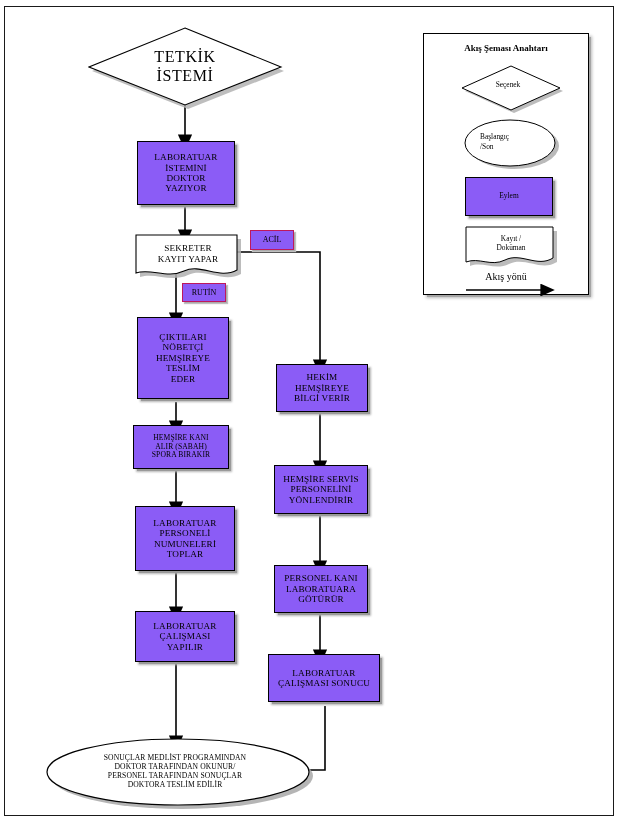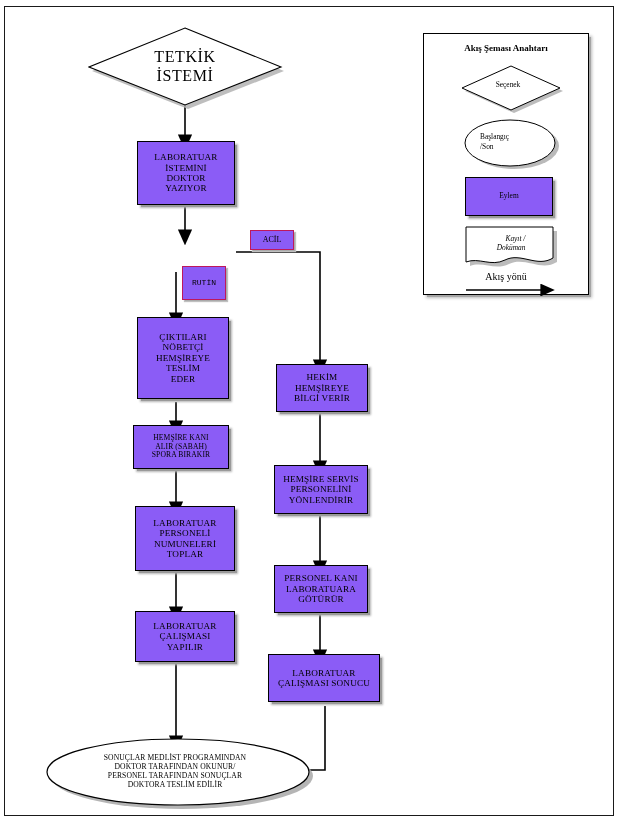--- a/index.html
+++ b/index.html
@@ -105,26 +105,25 @@
     line-height: 1.22;
   }
   
   .doc-wrap { position: absolute; }
   .doc-wrap svg { position: absolute; left: 0; top: 0; }
   .doc-text {
     position: absolute;
     left: 0; top: 0;
     width: 100%; height: 100%;
     display: flex; align-items: center; justify-content: center;
-    text-align: right;
+    text-align: center;
     white-space: pre-line;
     line-height: 1.16;
     padding-bottom: 6px;
     box-sizing: border-box;
-    font-style: italic;
   }
   
   #legend {
     position: absolute;
     border: 1px solid #000000;
     background: #ffffff;
     box-shadow: 3px 3px 0 -1px #a5a5a5, 3px 3px 3px #bbbbbb;
     box-sizing: border-box;
   }
   #legend-title {
@@ -205,20 +204,28 @@
 İSTEMİ</div>
   </div>
 
   <div class="node box box-text" style="left:137px; top:141px; width:98px; height:64px;">
     <span class="node-label">LABORATUAR
 İSTEMİNİ
 DOKTOR
 YAZIYOR</span>
   </div>
 
+  <div class="doc-wrap" style="left:135px; top:234px; width:106px; height:46px;">
+    <svg width="110" height="50" viewBox="0 0 110 50" xmlns="http://www.w3.org/2000/svg">
+      <path d="M5,5 L106,5 L106,40 C88,50 70,33 53,41 C36,49 20,38 5,43 Z" fill="#b0b0b0" opacity="0.85"></path>
+      <path d="M1,1 L102,1 L102,36 C84,46 66,29 49,37 C32,45 16,34 1,39 Z" fill="#ffffff" stroke="#000000" stroke-width="1.1"></path>
+    </svg>
+    <div class="doc-text box-text">SEKRETER
+KAYIT YAPAR</div>
+  </div>
 
   <div class="node box box-text" style="left:137px; top:317px; width:92px; height:82px;">
     <span class="node-label">ÇIKTILARI
 NÖBETÇİ
 HEMŞİREYE
 TESLİM
 EDER</span>
   </div>
 
   <div class="node box box-text-sm" style="left:133px; top:425px; width:96px; height:44px;">
@@ -237,21 +244,21 @@
   <div class="node box box-text" style="left:135px; top:611px; width:100px; height:51px;">
     <span class="node-label">LABORATUAR
 ÇALIŞMASI
 YAPILIR</span>
   </div>
 
   <div class="node tag" style="left:250px; top:230px; width:44px; height:20px;">
     <span class="node-label">ACİL</span>
   </div>
 
-  <div class="node tag" style="left:182px; top:266px; width:44px; height:34px;font-family:Liberation Mono, monospace;">
+  <div class="node tag" style="left:182px; top:283px; width:44px; height:19px;">
     <span class="node-label">RUTİN</span>
   </div>
 
   <div class="node box box-text" style="left:276px; top:364px; width:92px; height:48px;">
     <span class="node-label">HEKİM
 HEMŞİREYE
 BİLGİ VERİR</span>
   </div>
 
   <div class="node box box-text" style="left:274px; top:565px; width:94px; height:48px;">

